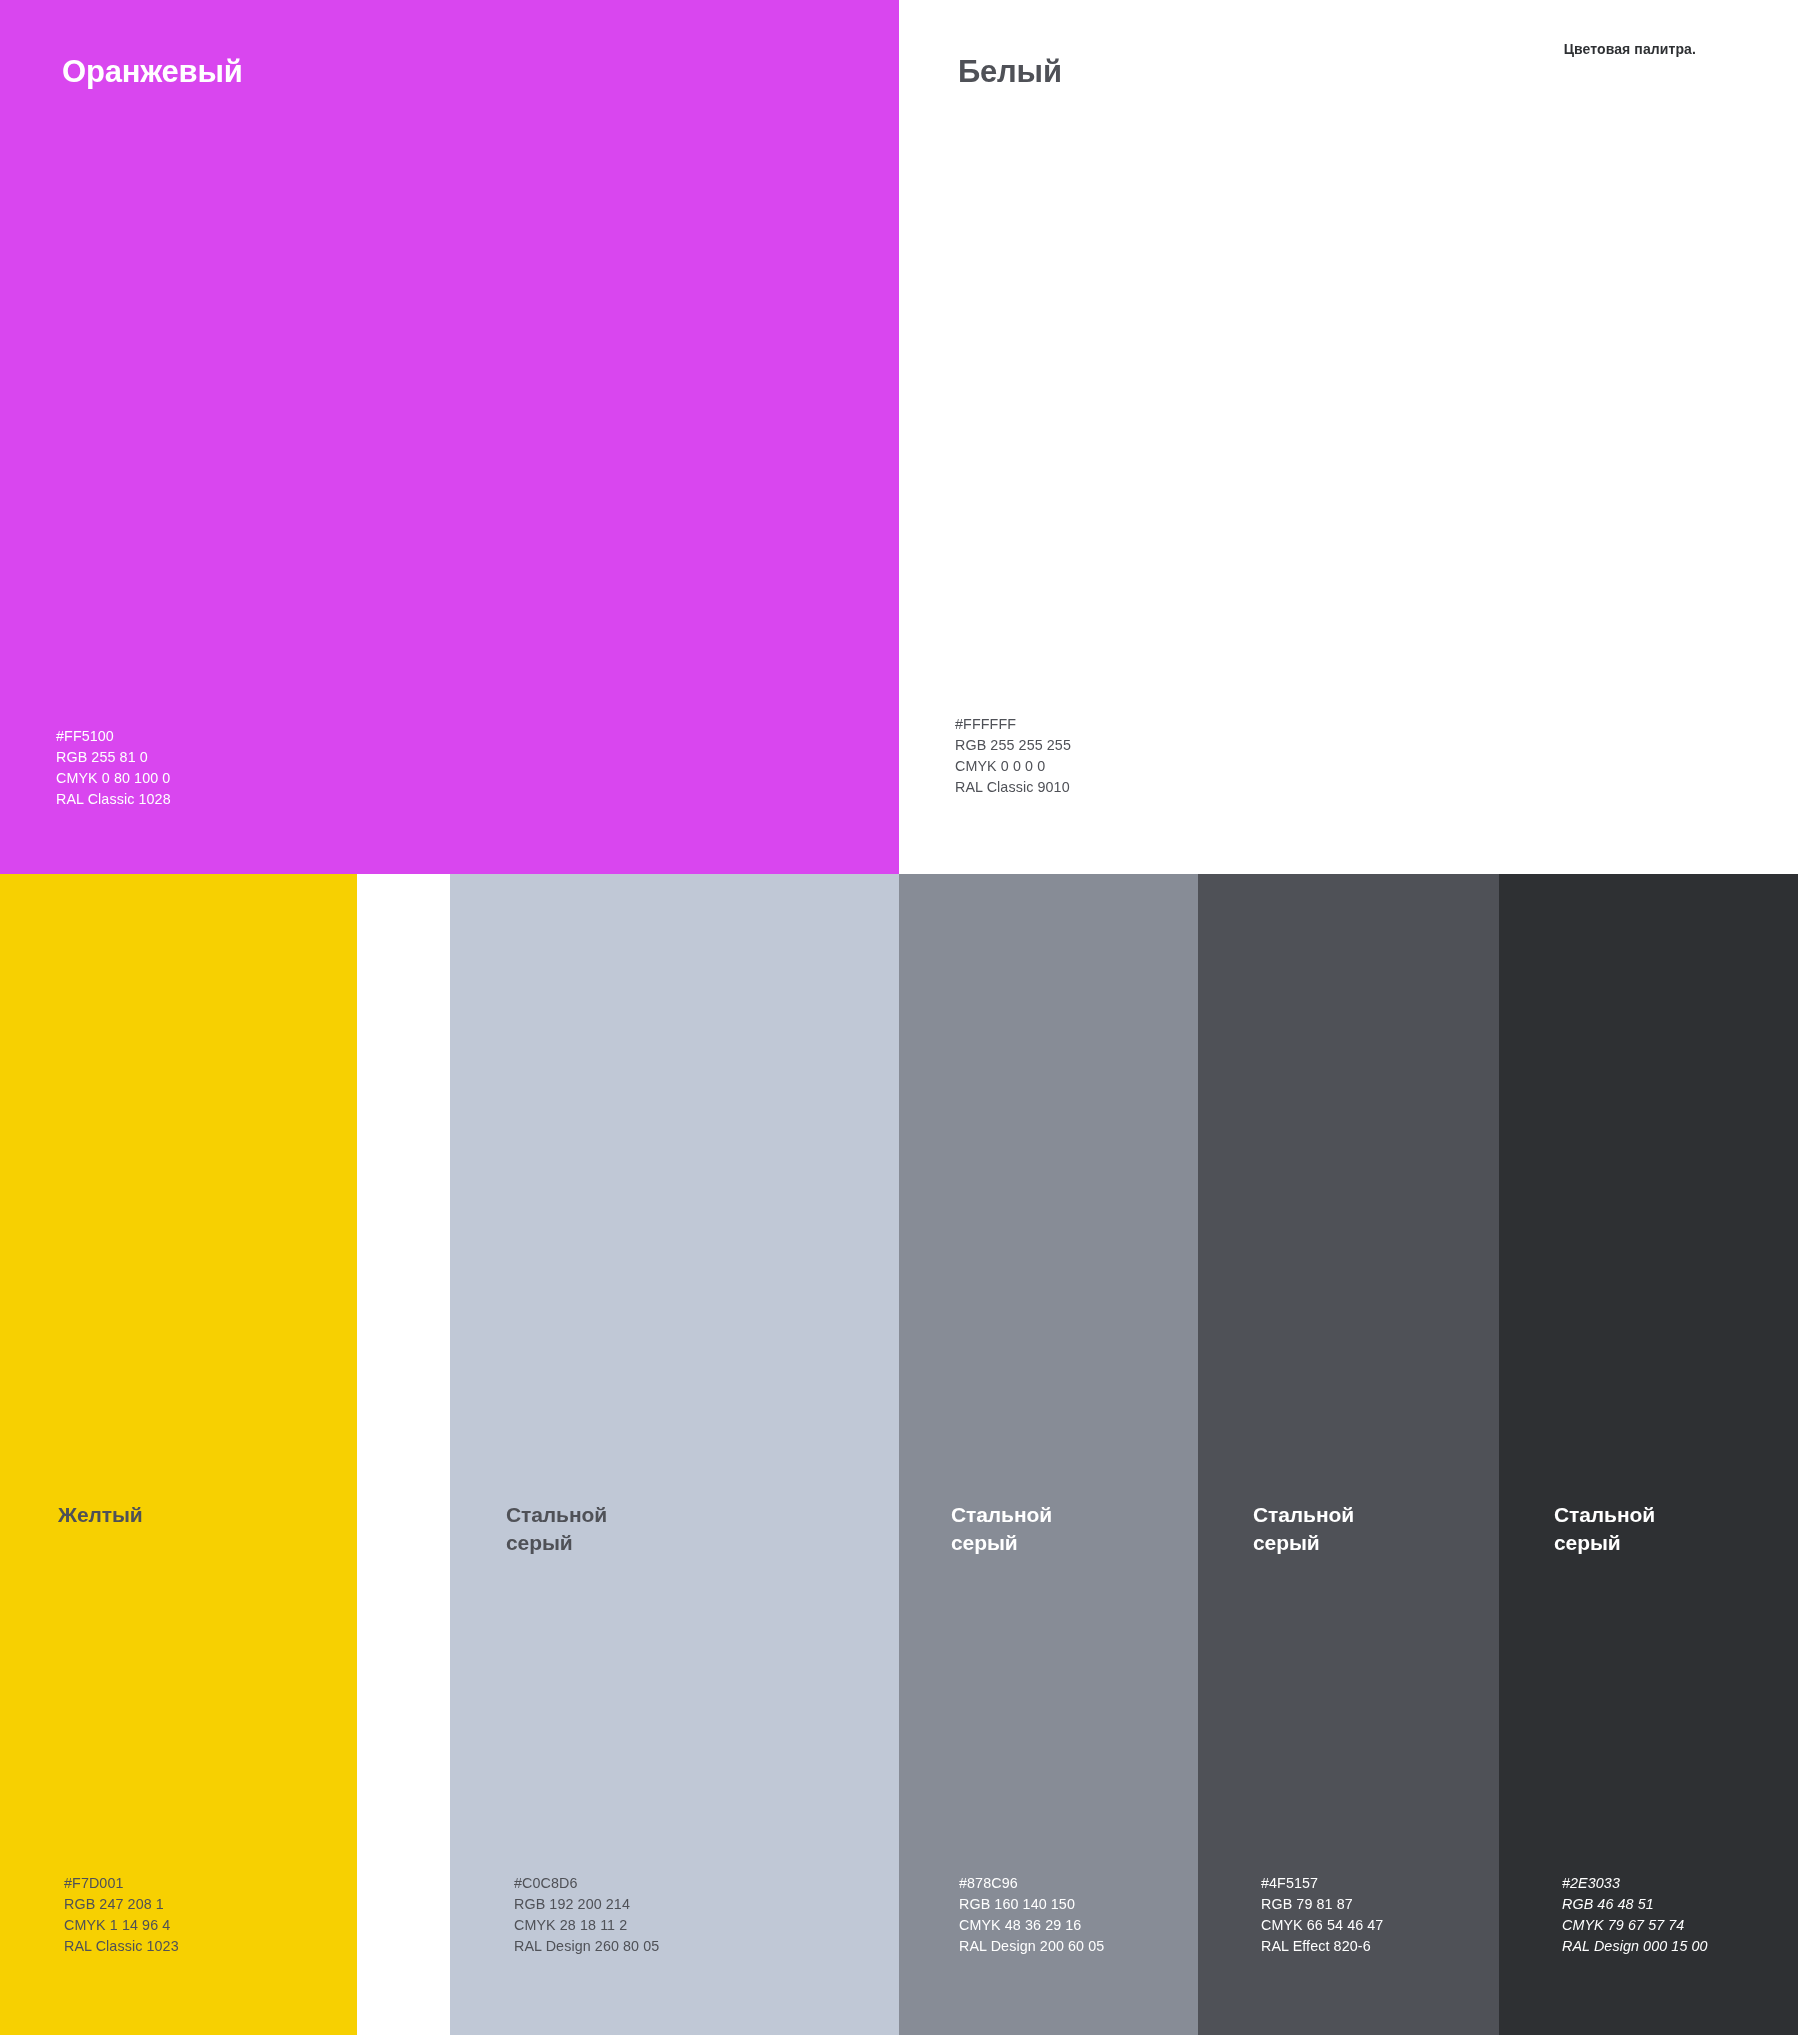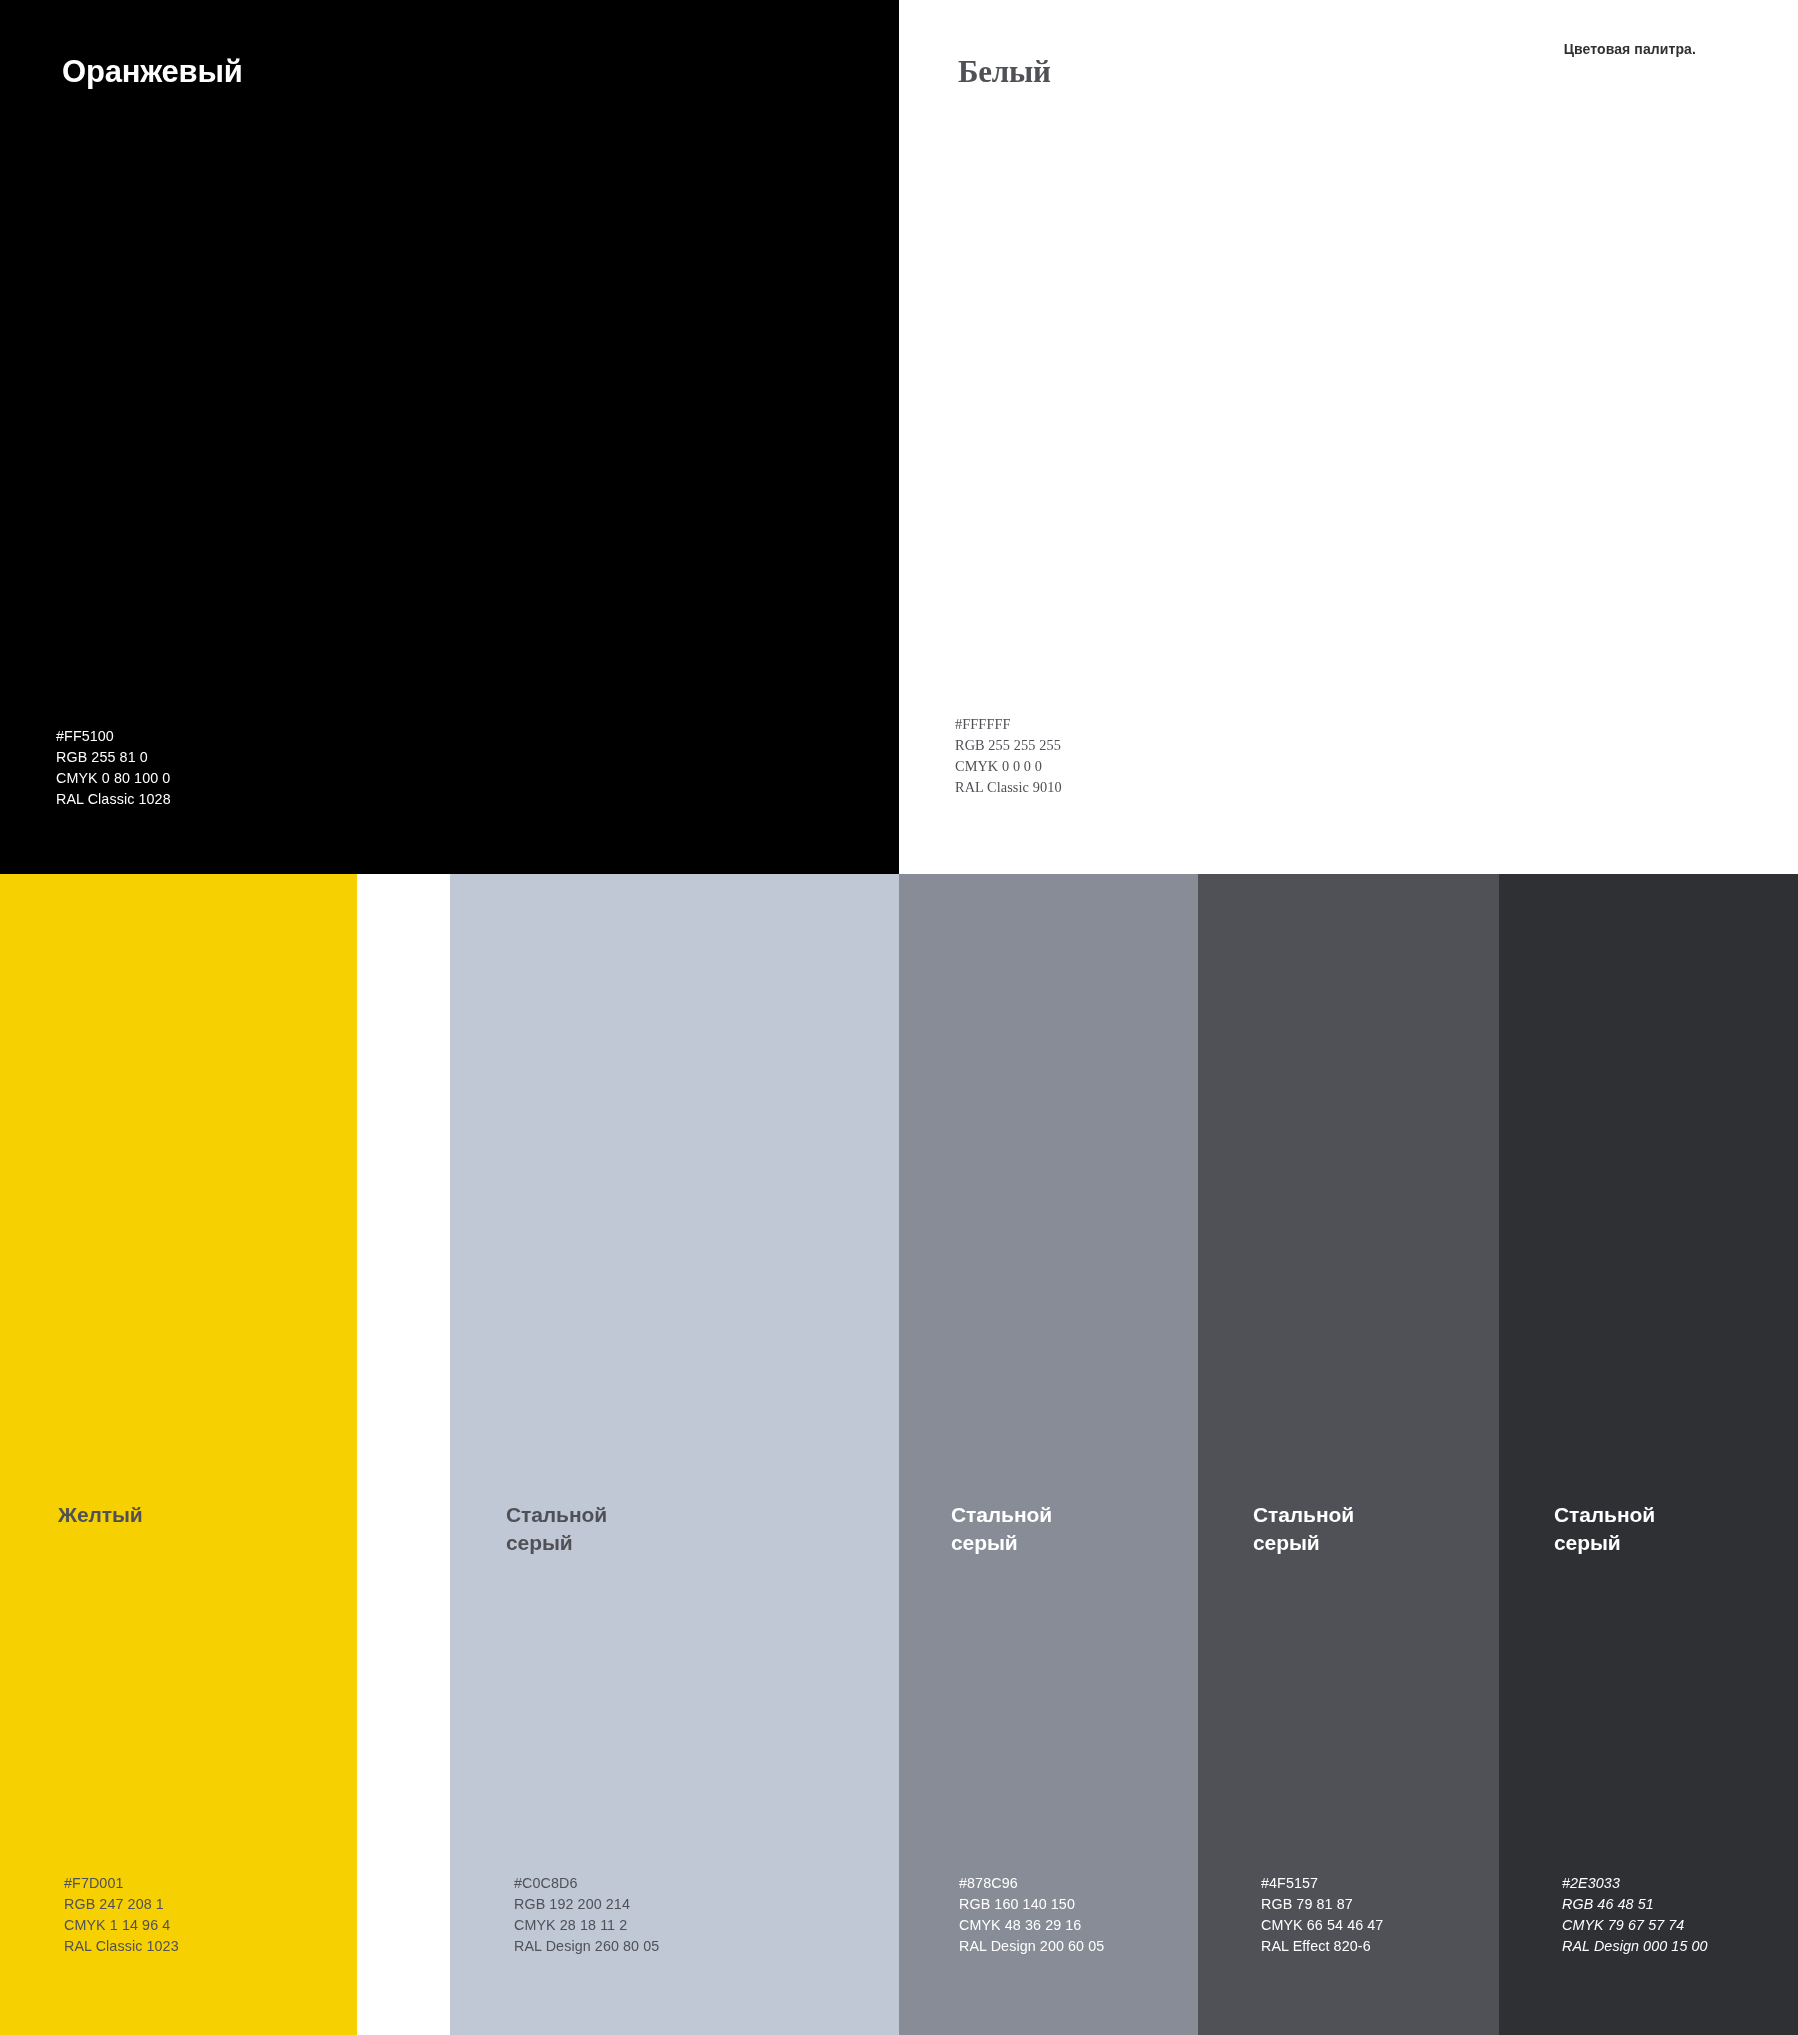--- a/index.html
+++ b/index.html
@@ -74,21 +74,21 @@
     line-height: 1.32;
   }
   .row-bottom .swatch-specs {
     font-size: 14.3px;
     letter-spacing: 0.1px;
     margin-left: 8px;
   }
 
   
   #sw-orange { left: 0;     top: 0; width: 899px; height: 874px; }
-  #sw-white  { left: 899px; top: 0; width: 899px; height: 1073px; font-family: Liberation Serif, serif; }
+  #sw-white  { left: 899px; top: 0; width: 899px; height: 1073px; }
 
   #sw-orange .swatch-title { left: 62px; top: 54px; }
   #sw-white  .swatch-title { left: 59px; top: 54px; }
 
   #sw-orange .swatch-specs { left: 56px; top: 714px; margin-top: 12px; }
   #sw-white  .swatch-specs { left: 56px; top: 714px; }
 
   
   #sw-yellow    { left: 0;      top: 874px; width: 357px;  height: 1162px; }
   #sw-gray-1    { left: 450px;  top: 874px; width: 450px;  height: 1162px; }
@@ -110,21 +110,21 @@
 </style>
 </head>
 <body>
 
 <div class="page">
 
   <div class="page-header">Цветовая палитра.</div>
 
   <div class="row-top">
 
-    <div class="swatch" id="sw-orange" style="background-color: #000000; color: rgb(255, 255, 255);">
+    <div class="swatch" id="sw-orange" style="background-color: #d946ef; color: rgb(255, 255, 255);">
       <div class="swatch-title">Оранжевый</div>
       <div class="swatch-specs">
         <div>#FF5100</div>
         <div>RGB 255 81 0</div>
         <div>CMYK 0 80 100 0</div>
         <div>RAL Classic 1028</div>
       </div>
     </div>
 
     <div class="swatch" id="sw-white" style="background-color: rgb(255, 255, 255); color: rgb(79, 81, 87);">

